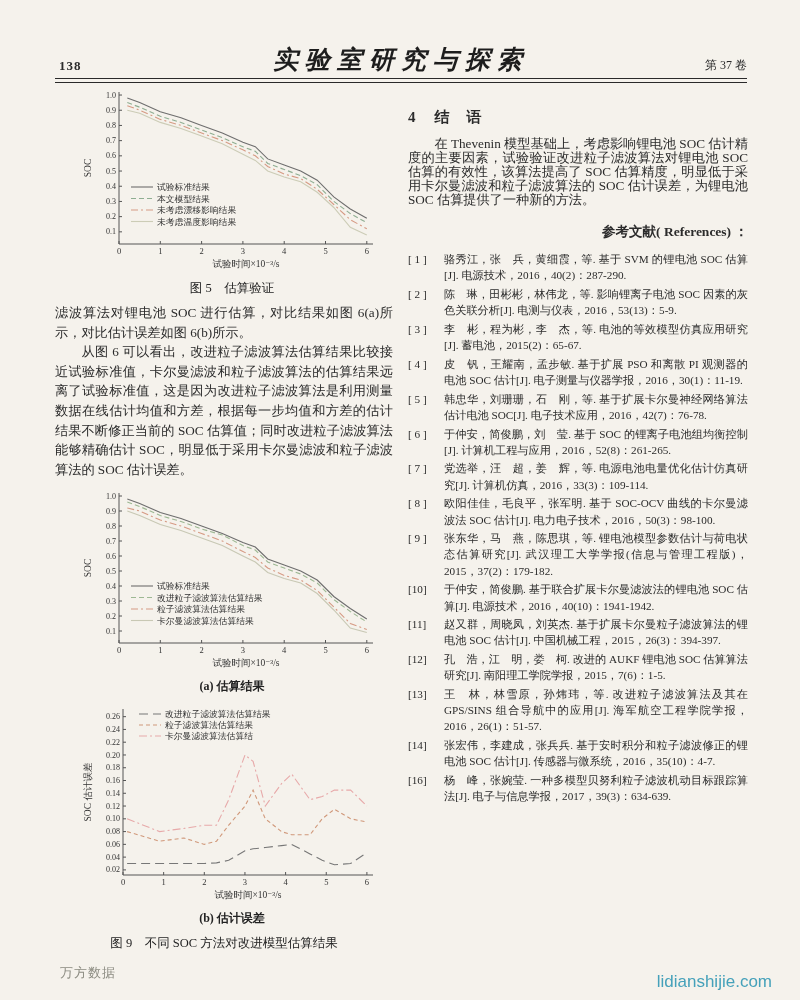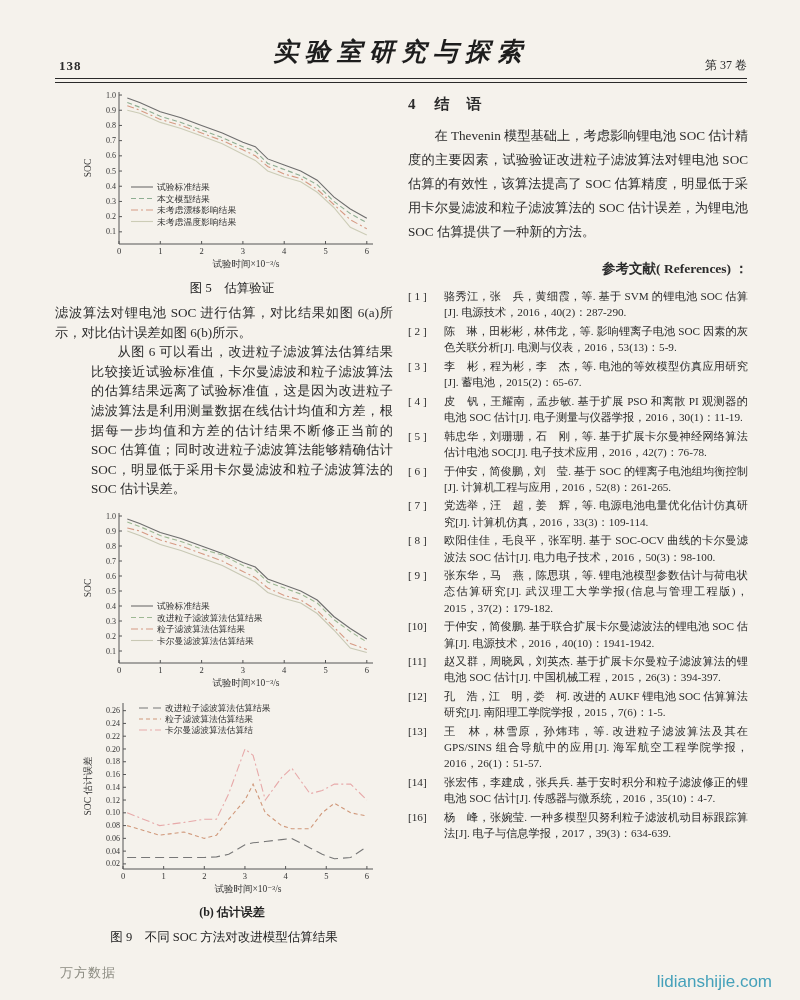--- a/index.html
+++ b/index.html
@@ -1,37 +1,37 @@
 <!DOCTYPE html>
 <html><head>
 <meta charset="utf-8">
 <style>
   html,body{margin:0;padding:0;}
   .page{position:relative;width:800px;height:1000px;background:#f5f2ec;
         font-family:"Liberation Serif","DejaVu Serif",serif;color:#2b2b2b;overflow:hidden;}
   
   .header{position:absolute;top:48px;left:55px;width:692px;height:28px;}
   .pageno{position:absolute;left:4px;bottom:2px;font-size:13px;font-weight:bold;letter-spacing:1px;}
-  .journal{position:absolute;left:0;right:0;bottom:8px;text-align:center;font-size:25px;font-weight:bold;
+  .journal{position:absolute;left:0;right:0;bottom:0;text-align:center;font-size:25px;font-weight:bold;
            font-style:italic;letter-spacing:7px;color:#1d1d1d;}
   .volume{position:absolute;right:0;bottom:2px;font-size:12px;}
   .rule{position:absolute;top:78px;left:55px;width:692px;height:3px;
         border-top:1.5px solid #2a2a2a;border-bottom:1.5px solid #2a2a2a;}
   
   .col-left{position:absolute;top:86px;left:55px;width:338px;}
   .col-right{position:absolute;top:92px;left:408px;width:340px;}
   .figure{width:302px;margin-left:26px;}
   .figure svg{display:block;}
   .fig-caption{text-align:center;font-size:12.5px;font-weight:normal;margin:2px 0 6px 0;color:#222;}
   .sub-caption{text-align:center;font-size:12px;font-weight:bold;margin:1px 0 8px 0;color:#222;}
   .body-para{font-size:13.2px;line-height:19.6px;text-align:justify;margin:0 0 0 0;}
   .indent{text-indent:2em;}
-  .sec-head{font-size:15px;font-weight:bold;margin:3px 0 10px 0;letter-spacing:1px;}
+  .sec-head{font-size:15px;font-weight:bold;margin:16px 0 10px 0;letter-spacing:1px;}
   .sec-head .num{margin-right:18px;}
-  .concl{font-size:13.2px;line-height:24px;text-align:justify;text-indent:2em;margin:0 0 16px 0;}
+  .concl{font-size:13.2px;line-height:14px;text-align:justify;text-indent:2em;margin:0 0 16px 0;}
   .refs-head{font-size:13.5px;font-weight:bold;margin:4px 0 10px 0;text-align:right;}
   .ref-row{display:flex;font-size:11.2px;line-height:16.2px;margin-bottom:2.5px;text-align:justify;}
   .ref-num{flex:0 0 36px;white-space:nowrap;}
   .ref-text{flex:1;}
   
   .footer-left{position:absolute;left:60px;bottom:18px;font-size:13px;color:#8b8b81;letter-spacing:1px;}
   .footer-right{position:absolute;right:28px;bottom:8px;font-size:17px;color:#45a1ba;
                 font-family:"Liberation Sans","DejaVu Sans",sans-serif;}
 </style>
 </head>
@@ -96,21 +96,21 @@
           <line x1="50" y1="112.5" x2="72" y2="112.5" stroke="#8fae92" stroke-width="1.1" stroke-dasharray="5,3"></line>
           <text x="76" y="115.5" font-size="8.8" fill="#333">本文模型结果</text>
           <line x1="50" y1="124" x2="72" y2="124" stroke="#d69a84" stroke-width="1.1" stroke-dasharray="7,3,2,3"></line>
           <text x="76" y="127" font-size="8.8" fill="#333">未考虑漂移影响结果</text>
           <line x1="50" y1="135.5" x2="72" y2="135.5" stroke="#ccccb6" stroke-width="1.1"></line>
           <text x="76" y="138.5" font-size="8.8" fill="#333">未考虑温度影响结果</text>
         </svg>
       <div class="fig-caption">图 5　估算验证</div>
     </div>
     <p class="body-para">滤波算法对锂电池 SOC 进行估算，对比结果如图 6(a)所示，对比估计误差如图 6(b)所示。</p>
-    <p class="body-para indent" style="margin-bottom:8px;margin-left:36px;">从图 6 可以看出，改进粒子滤波算法估算结果比较接近试验标准值，卡尔曼滤波和粒子滤波算法的估算结果远离了试验标准值，这是因为改进粒子滤波算法是利用测量数据在线估计均值和方差，根据每一步均值和方差的估计结果不断修正当前的 SOC 估算值；同时改进粒子滤波算法能够精确估计 SOC，明显低于采用卡尔曼滤波和粒子滤波算法的 SOC 估计误差。</p>
+    <p class="body-para indent" style="margin-bottom:8px;">从图 6 可以看出，改进粒子滤波算法估算结果比较接近试验标准值，卡尔曼滤波和粒子滤波算法的估算结果远离了试验标准值，这是因为改进粒子滤波算法是利用测量数据在线估计均值和方差，根据每一步均值和方差的估计结果不断修正当前的 SOC 估算值；同时改进粒子滤波算法能够精确估计 SOC，明显低于采用卡尔曼滤波和粒子滤波算法的 SOC 估计误差。</p>
     <div class="figure">
       <svg width="302" height="190" viewBox="0 0 302 190">
           <line x1="38" y1="6" x2="38" y2="156" stroke="#555" stroke-width="1"></line>
           <line x1="38" y1="156" x2="292" y2="156" stroke="#555" stroke-width="1"></line>
           <line x1="38" y1="144" x2="41" y2="144" stroke="#555" stroke-width="1"></line>
           <text x="35" y="146.6" text-anchor="end" font-size="8" fill="#333">0.1</text>
           <line x1="38" y1="129" x2="41" y2="129" stroke="#555" stroke-width="1"></line>
           <text x="35" y="131.6" text-anchor="end" font-size="8" fill="#333">0.2</text>
           <line x1="38" y1="114" x2="41" y2="114" stroke="#555" stroke-width="1"></line>
           <text x="35" y="116.6" text-anchor="end" font-size="8" fill="#333">0.3</text>
@@ -150,20 +150,21 @@
           <polyline points="46.3,24.0 58.7,28.5 79.3,37.5 100.0,43.5 120.6,51.0 141.3,58.5 161.9,69.0 174.3,75.0 186.7,85.5 203.2,91.5 219.7,96.0 236.2,106.5 252.8,123.0 269.3,141.0 285.8,145.5" fill="none" stroke="#c8c8b4" stroke-width="1.1"></polyline>
           <line x1="50" y1="99" x2="72" y2="99" stroke="#6e6e6e" stroke-width="1.1"></line>
           <text x="76" y="102" font-size="8.8" fill="#333">试验标准结果</text>
           <line x1="50" y1="110.5" x2="72" y2="110.5" stroke="#9db893" stroke-width="1.1" stroke-dasharray="5,3"></line>
           <text x="76" y="113.5" font-size="8.8" fill="#333">改进粒子滤波算法估算结果</text>
           <line x1="50" y1="122" x2="72" y2="122" stroke="#d69a84" stroke-width="1.1" stroke-dasharray="7,3,2,3"></line>
           <text x="76" y="125" font-size="8.8" fill="#333">粒子滤波算法估算结果</text>
           <line x1="50" y1="133.5" x2="72" y2="133.5" stroke="#c8c8b4" stroke-width="1.1"></line>
           <text x="76" y="136.5" font-size="8.8" fill="#333">卡尔曼滤波算法估算结果</text>
         </svg>
+      <div class="sub-caption">(a) 估算结果</div>
     </div>
     <div class="figure">
       <svg width="302" height="206" viewBox="0 0 302 206">
           <line x1="42" y1="6" x2="42" y2="172" stroke="#555" stroke-width="1"></line>
           <line x1="42" y1="172" x2="292" y2="172" stroke="#555" stroke-width="1"></line>
           <line x1="42" y1="166.8923076923077" x2="45" y2="166.8923076923077" stroke="#555" stroke-width="1"></line>
           <text x="39" y="169.4923076923077" text-anchor="end" font-size="8" fill="#333">0.02</text>
           <line x1="42" y1="154.12307692307692" x2="45" y2="154.12307692307692" stroke="#555" stroke-width="1"></line>
           <text x="39" y="156.72307692307692" text-anchor="end" font-size="8" fill="#333">0.04</text>
           <line x1="42" y1="141.35384615384618" x2="45" y2="141.35384615384618" stroke="#555" stroke-width="1"></line>

